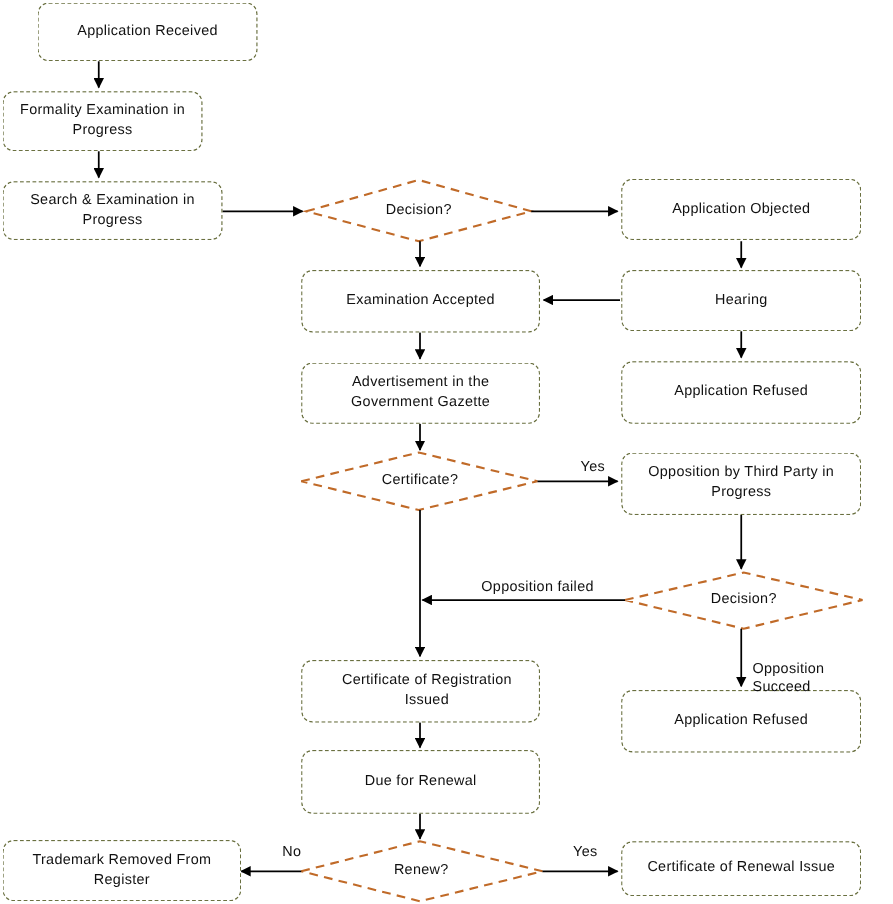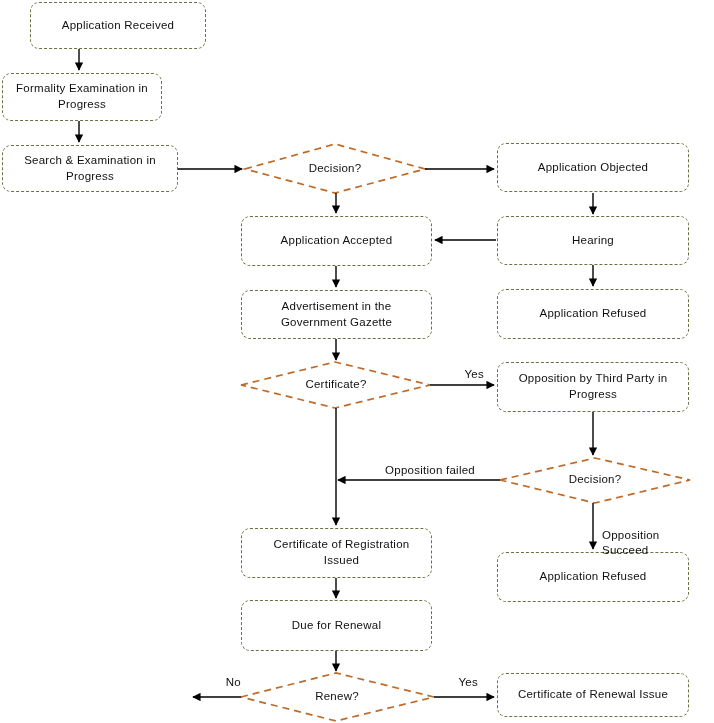--- a/index.html
+++ b/index.html
@@ -135,21 +135,21 @@
 
   <div class="node decision-label" style="left:280px; top:158px; width:110px; height:22px;">
     <span>Decision?</span>
   </div>
 
   <div class="node process" style="left:497px; top:143px; width:192px; height:49px;">
     <span>Application Objected</span>
   </div>
 
   <div class="node process" style="left:241px; top:216px; width:191px; height:50px;">
-    <span>Application Accepted</span>
+    <span>Examination Accepted</span>
   </div>
 
   <div class="node process" style="left:497px; top:216px; width:192px; height:49px;">
     <span>Hearing</span>
   </div>
 
   <div class="node process" style="left:241px; top:290px; width:191px; height:49px;">
     <span>Advertisement in the Government Gazette</span>
   </div>
 
@@ -178,20 +178,23 @@
   </div>
 
   <div class="node process" style="left:241px; top:600px; width:191px; height:51px;">
     <span>Due for Renewal</span>
   </div>
 
   <div class="node decision-label" style="left:285px; top:686px; width:104px; height:22px;">
     <span>Renew?</span>
   </div>
 
+  <div class="node process" style="left:2px; top:672px; width:191px; height:49px;">
+    <span>Trademark Removed From Register</span>
+  </div>
 
   <div class="node process" style="left:497px; top:673px; width:192px; height:44px;">
     <span>Certificate of Renewal Issue</span>
   </div>
 
   <div class="edge-label" style="left:440px; top:351px; width:44px;">
     <span>Yes</span>
   </div>
 
   <div class="edge-label" style="left:355px; top:447px; width:120px;">

